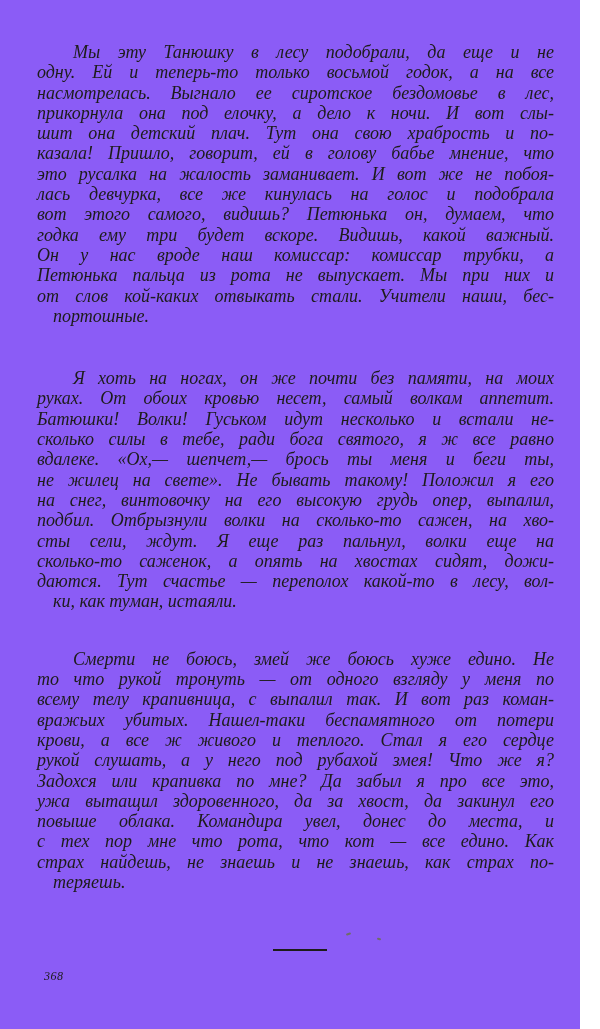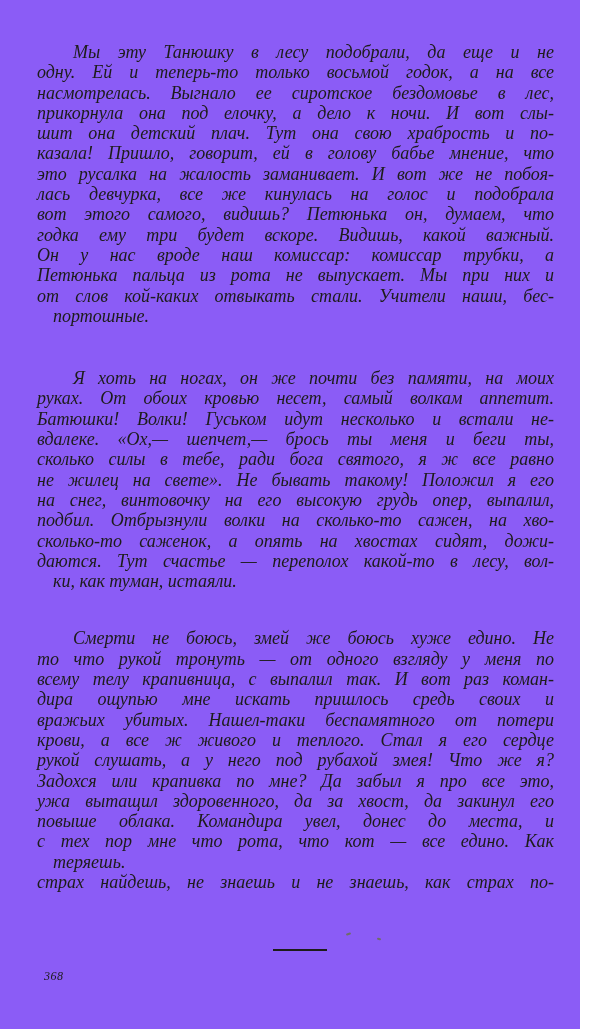--- a/index.html
+++ b/index.html
@@ -89,42 +89,42 @@
         <div class="line">годка ему три будет вскоре. Видишь, какой важный.</div>
         <div class="line">Он у нас вроде наш комиссар: комиссар трубки, а</div>
         <div class="line">Петюнька пальца из рота не выпускает. Мы при них и</div>
         <div class="line">от слов кой-каких отвыкать стали. Учители наши, бес-</div>
         <div class="line last">портошные.</div>
       </div>
       <div class="paragraph p2">
         <div class="line first">Я хоть на ногах, он же почти без памяти, на моих</div>
         <div class="line">руках. От обоих кровью несет, самый волкам аппетит.</div>
         <div class="line">Батюшки! Волки! Гуськом идут несколько и встали не-</div>
+        <div class="line">сколько силы в тебе, ради бога святого, я ж все равно</div>
         <div class="line">вдалеке. «Ох,— шепчет,— брось ты меня и беги ты,</div>
-        <div class="line">сколько силы в тебе, ради бога святого, я ж все равно</div>
         <div class="line">не жилец на свете». Не бывать такому! Положил я его</div>
         <div class="line">на снег, винтовочку на его высокую грудь опер, выпалил,</div>
         <div class="line">подбил. Отбрызнули волки на сколько-то сажен, на хво-</div>
+        <div class="line">сты сели, ждут. Я еще раз пальнул, волки еще на</div>
         <div class="line">сколько-то саженок, а опять на хвостах сидят, дожи-</div>
         <div class="line">даются. Тут счастье — переполох какой-то в лесу, вол-</div>
         <div class="line last">ки, как туман, истаяли.</div>
       </div>
       <div class="paragraph p3">
         <div class="line first">Смерти не боюсь, змей же боюсь хуже едино. Не</div>
         <div class="line">то что рукой тронуть — от одного взгляду у меня по</div>
         <div class="line">всему телу крапивница, с выпалил так. И вот раз коман-</div>
-        <div class="line">дира ощупью мне искать пришлось средь своих и</div>
         <div class="line">вражьих убитых. Нашел-таки беспамятного от потери</div>
         <div class="line">крови, а все ж живого и теплого. Стал я его сердце</div>
         <div class="line">рукой слушать, а у него под рубахой змея! Что же я?</div>
         <div class="line">Задохся или крапивка по мне? Да забыл я про все это,</div>
         <div class="line">ужа вытащил здоровенного, да за хвост, да закинул его</div>
         <div class="line">повыше облака. Командира увел, донес до места, и</div>
         <div class="line">с тех пор мне что рота, что кот — все едино. Как</div>
+        <div class="line">страх найдешь, не знаешь и не знаешь, как страх по-</div>
         <div class="line last">теряешь.</div>
-        <div class="line">страх найдешь, не знаешь и не знаешь, как страх по-</div>
       </div>
     </div>
   <div class="rule"></div>
   <div class="speck s1"></div>
   <div class="speck s2"></div>
   <div class="page-number">368</div>
 </div>
 
 </body></html>

